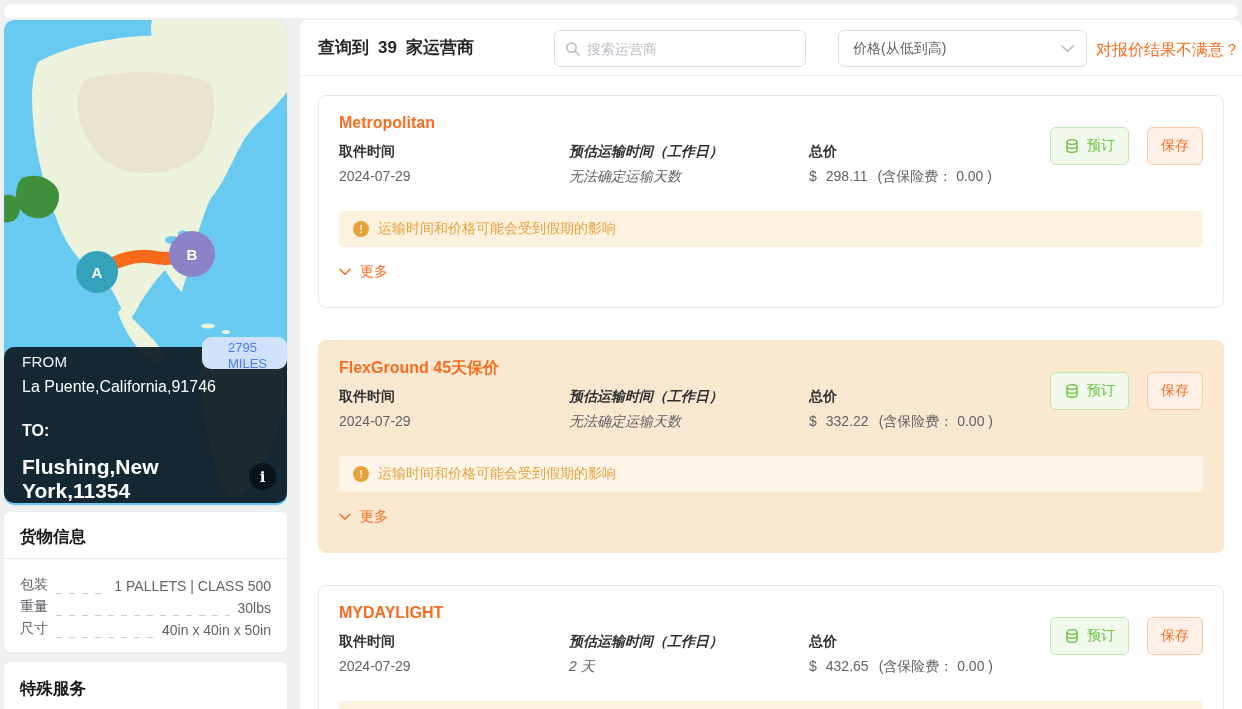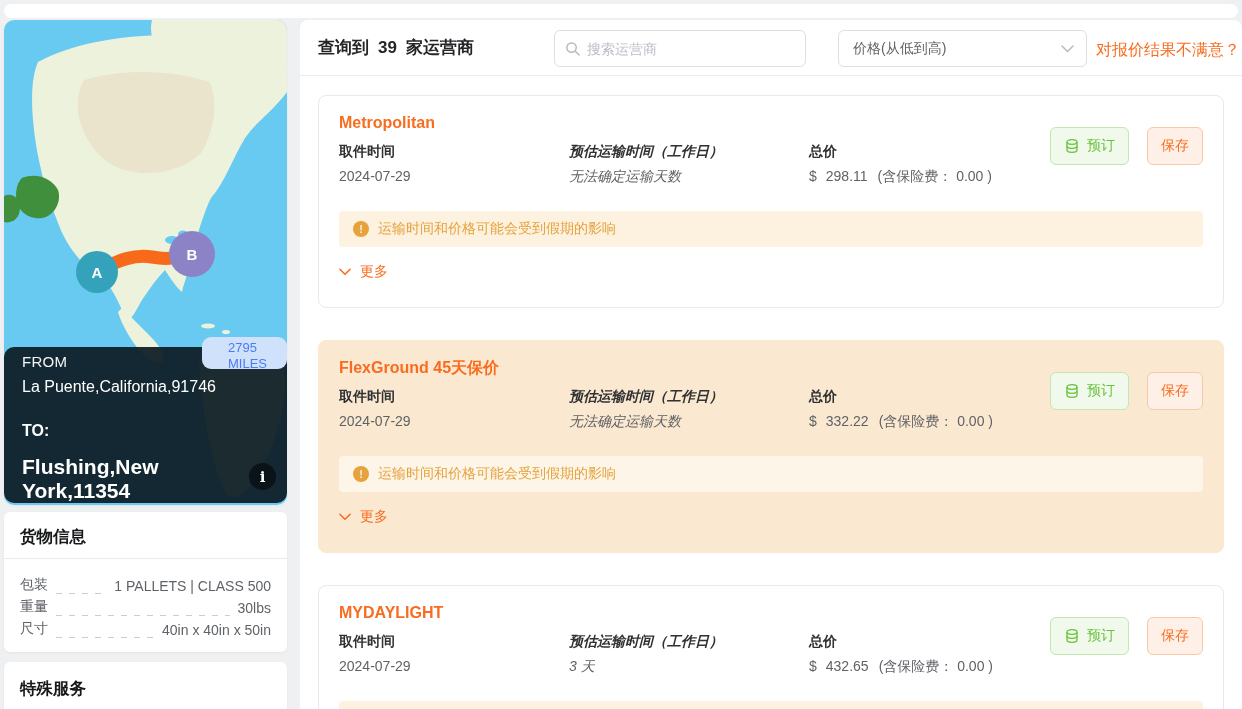--- a/index.html
+++ b/index.html
@@ -264,21 +264,21 @@
 
       <div class="carrier-card">
         <div class="card-title">MYDAYLIGHT</div>
         <div class="fields">
           <div class="field-c1">
             <div class="field-label">取件时间</div>
             <div class="field-value">2024-07-29</div>
           </div>
           <div class="field-c2">
             <div class="field-label">预估运输时间（工作日）</div>
-            <div class="field-value">3 天</div>
+            <div class="field-value">2 天</div>
           </div>
           <div class="field-c3">
             <div class="field-label">总价</div>
             <div class="field-value">
               <span>$</span><span class="price-num">432.65</span><span>(含保险费： 0.00 )</span>
             </div>
           </div>
         </div>
         <div class="actions">
           <button class="btn-book">

